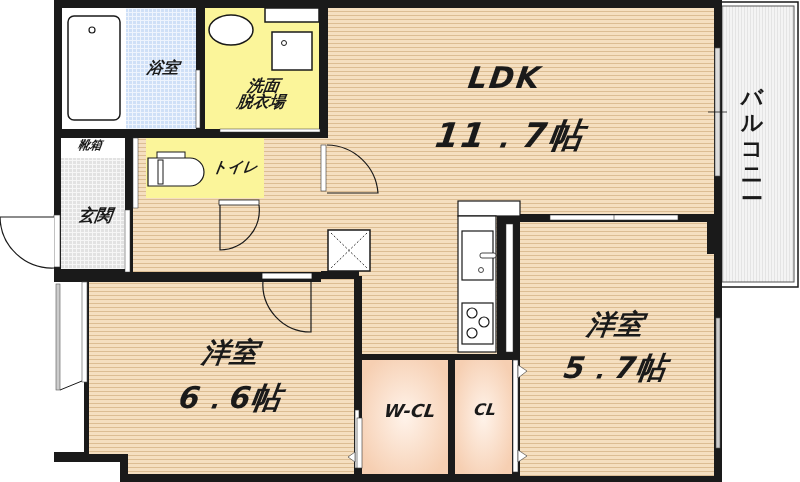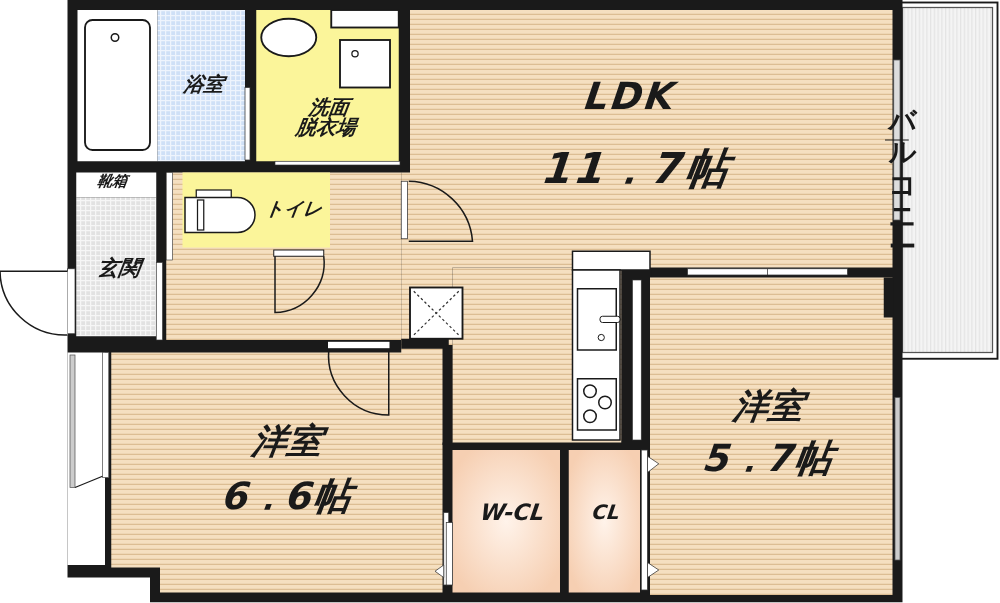--- a/index.html
+++ b/index.html
@@ -12,21 +12,21 @@
   .room-w1-size { left:150px; top:382px; width:160px; font-size:30px; }
   .room-w2-name { left:560px; top:310px; width:110px; font-size:28px; }
   .room-w2-size { left:545px; top:352px; width:140px; font-size:30px; }
   .room-bath { left:133px; top:60px; width:60px; font-size:16px; }
   .room-wash { left:222px; top:78px; width:80px; font-size:16px; line-height:1.0; }
   .room-toilet { left:200px; top:160px; width:70px; font-size:15px; }
   .room-shoe { left:60px; top:139px; width:60px; font-size:12px; }
   .room-entry { left:60px; top:207px; width:70px; font-size:17px; }
   .room-wcl { left:365px; top:402px; width:90px; font-size:18px; }
   .room-cl { left:455px; top:402px; width:60px; font-size:16px; }
-  .room-balcony { left:704px; top:85px; width:36px; font-size:22px; white-space:normal; line-height:1.15; transform:none; font-style:normal; }
+  .room-balcony { left:734px; top:85px; width:36px; font-size:22px; white-space:normal; line-height:1.15; transform:none; font-style:normal; }
 </style>
 </head>
 <body>
 
 <svg id="plan" viewBox="0 0 800 482" xmlns="http://www.w3.org/2000/svg">
   <defs>
     <pattern id="wood" width="6" height="4" patternUnits="userSpaceOnUse">
       <rect width="6" height="4" fill="#f5dfc0"></rect>
       <rect y="3" width="6" height="1" fill="#dcbd93"></rect>
     </pattern>

